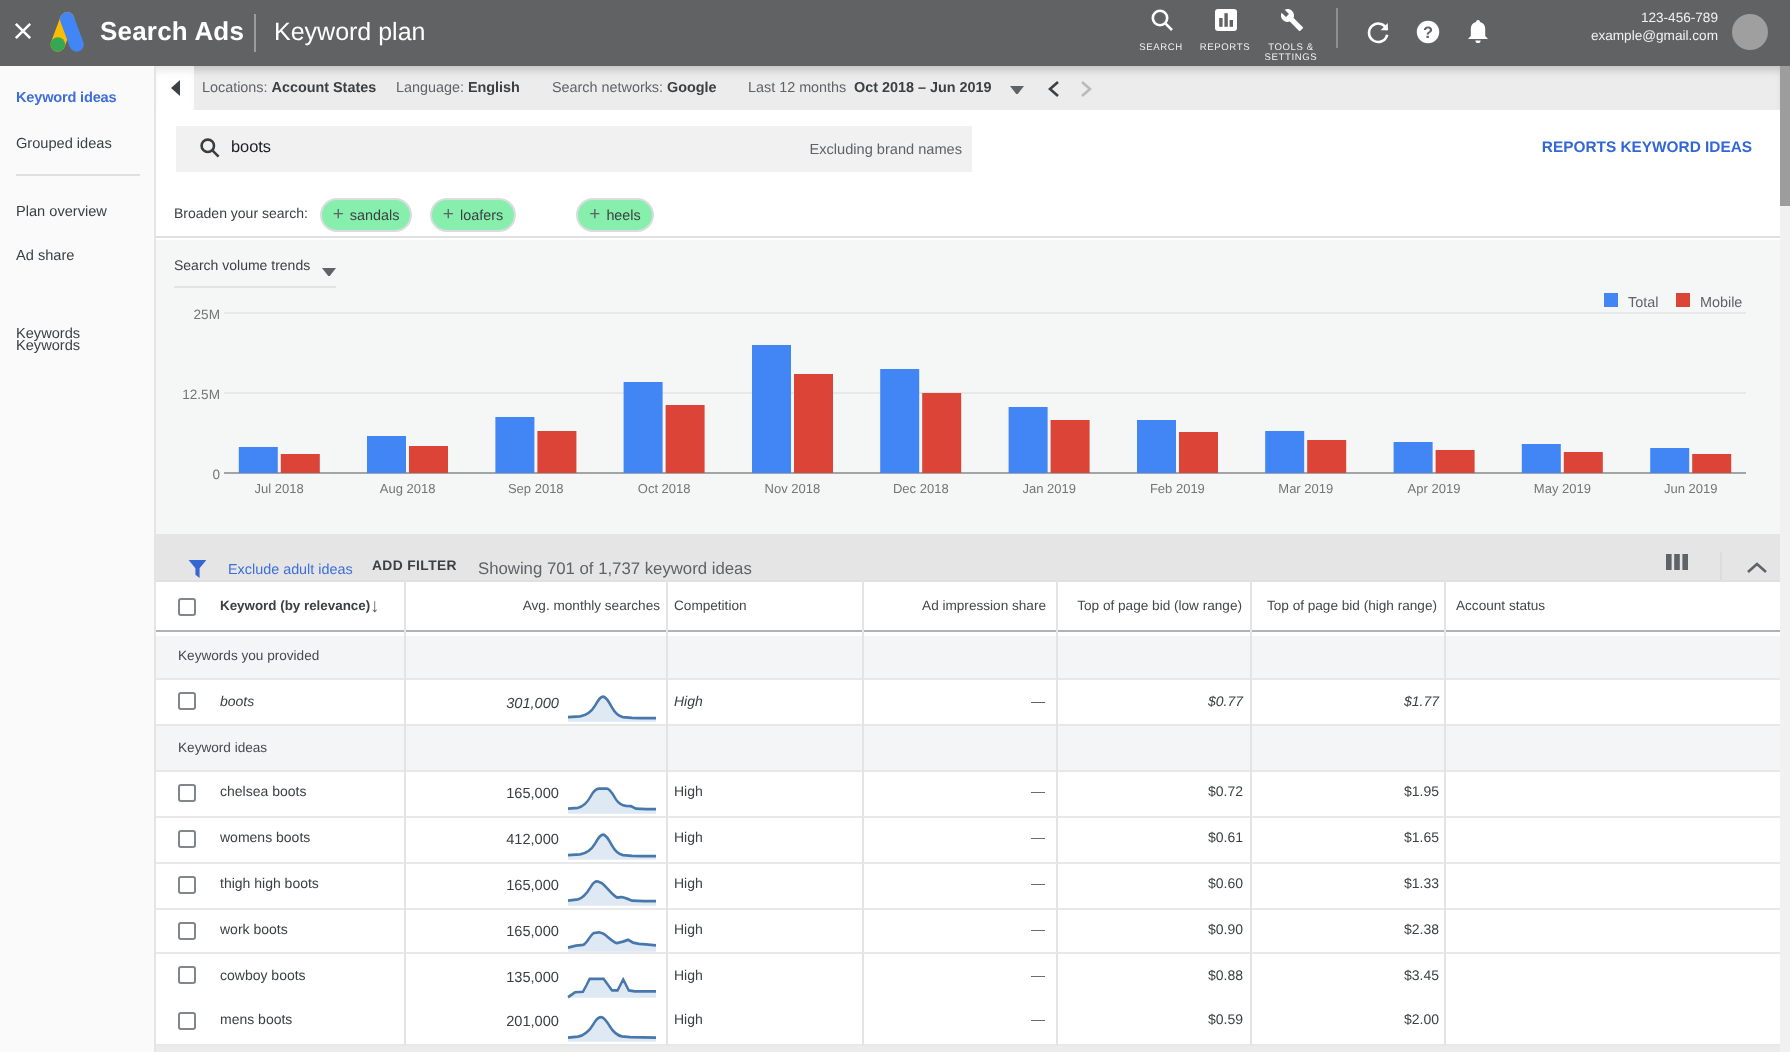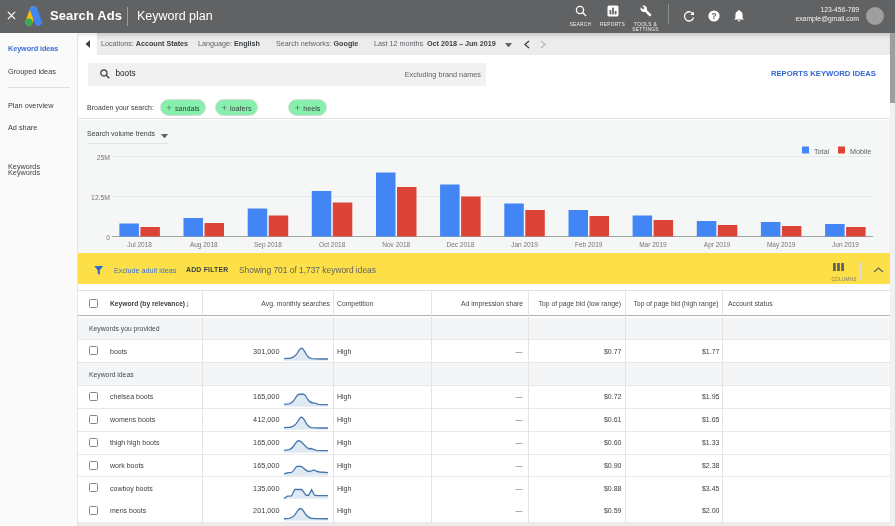--- a/index.html
+++ b/index.html
@@ -37,21 +37,21 @@
 #sboxex{position:absolute;right:5px;top:0;height:23px;line-height:23px;font-size:7.3px;color:#5f6368;}
 #dl{position:absolute;right:14px;top:13.5px;font-size:7.7px;font-weight:bold;color:#3367d6;letter-spacing:0;}
 #broaden{position:absolute;left:9px;top:48.5px;font-size:7px;color:#3c4043;}
 .chip{position:absolute;top:44px;height:17px;border:1px solid #dadce0;border-radius:9px;background:#86efac;font-size:7.2px;color:#3c4043;line-height:15px;text-align:center;}
 .chip span{color:#5f6368;font-size:9.5px;margin-right:3px;}
 
 #chartsec{position:absolute;left:78px;top:120px;width:812px;height:154px;background:#f5f6f6;border-bottom:1px solid #e0e0e0;}
 #ctitle{position:absolute;left:9px;top:10px;font-size:7px;color:#3c4043;}
 #cunder{position:absolute;left:9px;top:23px;width:81px;height:1px;background:#e2e3e3;}
 
-#filterrow{position:absolute;left:78px;top:253px;width:812px;height:31px;background:#fde047;}
+#filterrow{position:absolute;left:78px;top:267px;width:812px;height:31px;background:#e5e5e5;}
 #exclude{position:absolute;left:36px;top:13px;font-size:7.2px;color:#3e6fd8;}
 #addfilter{position:absolute;left:108px;top:13px;font-size:6.9px;font-weight:bold;color:#3c4043;letter-spacing:.2px;}
 #showing{position:absolute;left:161px;top:12px;font-size:8.4px;color:#5f6368;}
 #collabel{position:absolute;left:745px;top:24px;width:42px;text-align:center;font-size:4.6px;color:#757575;letter-spacing:.3px;}
 #colsep{position:absolute;left:782px;top:9px;width:1px;height:18px;background:#dadce0;}
 
 .vline{position:absolute;top:290px;height:233px;width:1px;background:#e4e4e4;z-index:5;}
 #thead{position:absolute;left:78px;top:290px;width:812px;height:26px;background:#fff;border-top:1px solid #e0e0e0;border-bottom:1px solid #b0b3b6;font-size:6.8px;color:#44474b;}
 .hcell{position:absolute;top:0;height:26px;line-height:26px;white-space:nowrap;}
 .row{position:absolute;left:78px;width:812px;background:#fff;border-bottom:1px solid #e8e8e8;font-size:7px;color:#3c4043;}
@@ -269,21 +269,21 @@
 
 <div class="vline" style="left:202px;"></div>
 <div class="vline" style="left:333px;"></div>
 <div class="vline" style="left:431px;"></div>
 <div class="vline" style="left:528px;"></div>
 <div class="vline" style="left:625px;"></div>
 <div class="vline" style="left:722px;"></div>
 
 <div>
     <div class="band" style="top:317.5px;height:22px;line-height:22px;"><span style="margin-left:11px;">Keywords you provided</span></div>
-    <div class="row" style="top:339.5px;height:23px;line-height:23px;">
+    <div class="row" style="top:339.5px;height:23px;line-height:23px;font-style:italic;">
       <div class="cb" style="top:6px;"></div>
       <div class="kw">boots</div>
       <div class="num">301,000</div>
       <svg class="spark" width="46" height="16" viewBox="0 0 46 14" preserveAspectRatio="none" style="top:6px;">
         <path d="M1,11 L7,10.7 C10,10.2 13,8.2 14.5,6 C16,3.8 17,2 18.5,2 C20,2 21.5,4.4 23,6.8 C24.5,9.2 26,10.6 28.5,11 L33,11.3 L38,11.4 L45,11.4 L45,13 L1,13 Z" fill="#dfe9f4" stroke="none"></path>
         <path d="M1,11 L7,10.7 C10,10.2 13,8.2 14.5,6 C16,3.8 17,2 18.5,2 C20,2 21.5,4.4 23,6.8 C24.5,9.2 26,10.6 28.5,11 L33,11.3 L38,11.4 L45,11.4" fill="none" stroke="#4878ab" stroke-width="1.2"></path>
       </svg>
       <div class="comp">High</div>
       <div class="dash">—</div>
       <div class="lowb">$0.77</div>

